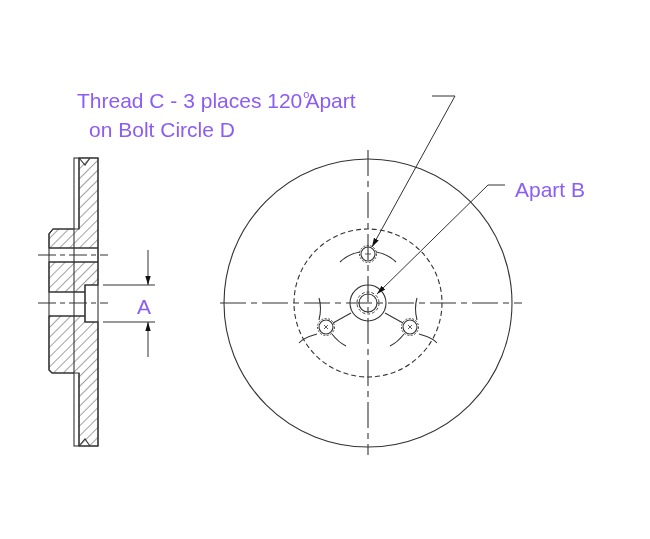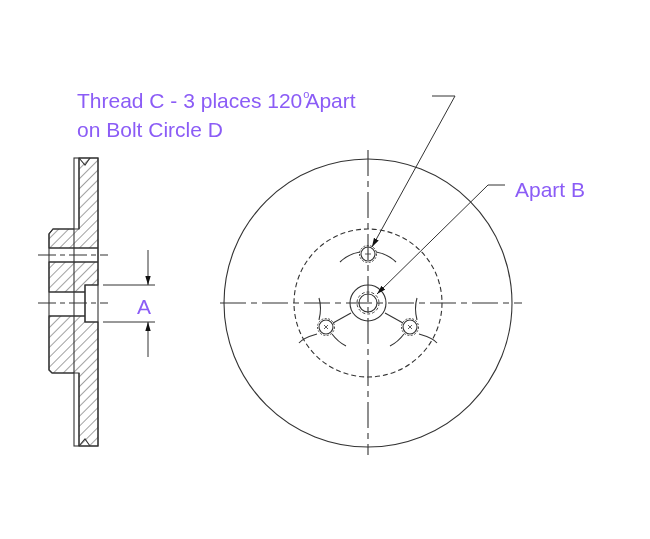--- a/index.html
+++ b/index.html
@@ -96,15 +96,15 @@
 
   <g stroke="#333" stroke-width="1" fill="none">
     <polyline points="432,96 455,96 372,247" marker-end="url(#arrow)"></polyline>
     <polyline points="505,185 488,185 377,294" marker-end="url(#arrow)"></polyline>
   </g>
 </svg>
 
 <div class="lbl" style="left:77px; top:84px;">
   <span>Thread C - 3 places 120</span><span class="deg">o</span><span>Apart</span>
 </div>
-<div class="lbl" style="left:77px; top:113px;">on Bolt Circle D</div>
+<div class="lbl" style="left:89px; top:113px;">on Bolt Circle D</div>
 <div class="lbl" style="left:515px; top:173px;">Apart B</div>
 <div class="lbl" style="left:137px; top:290px;">A</div>
 
 </body></html>

